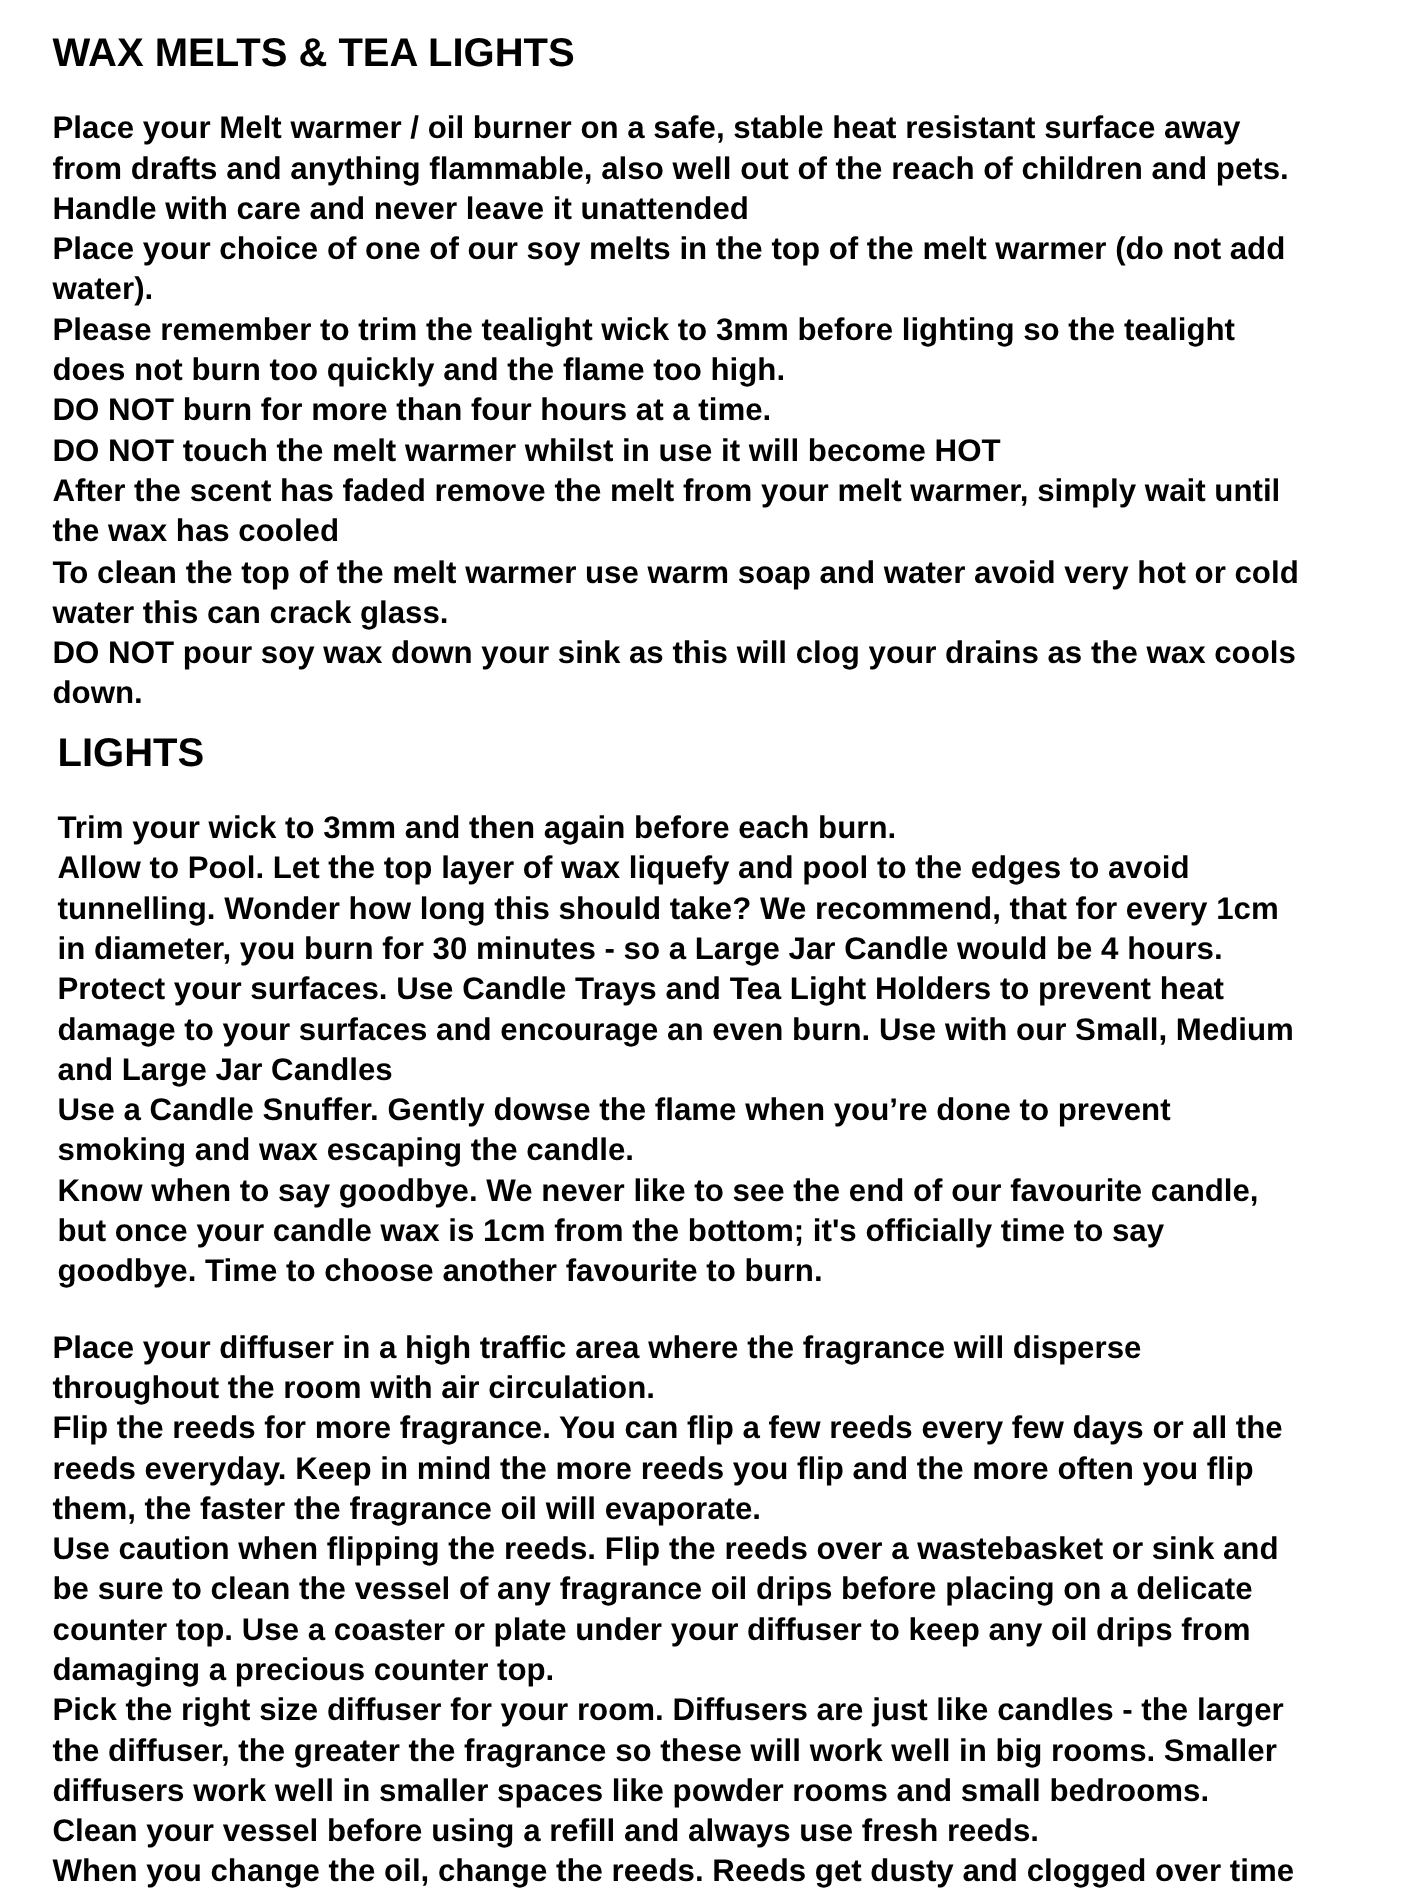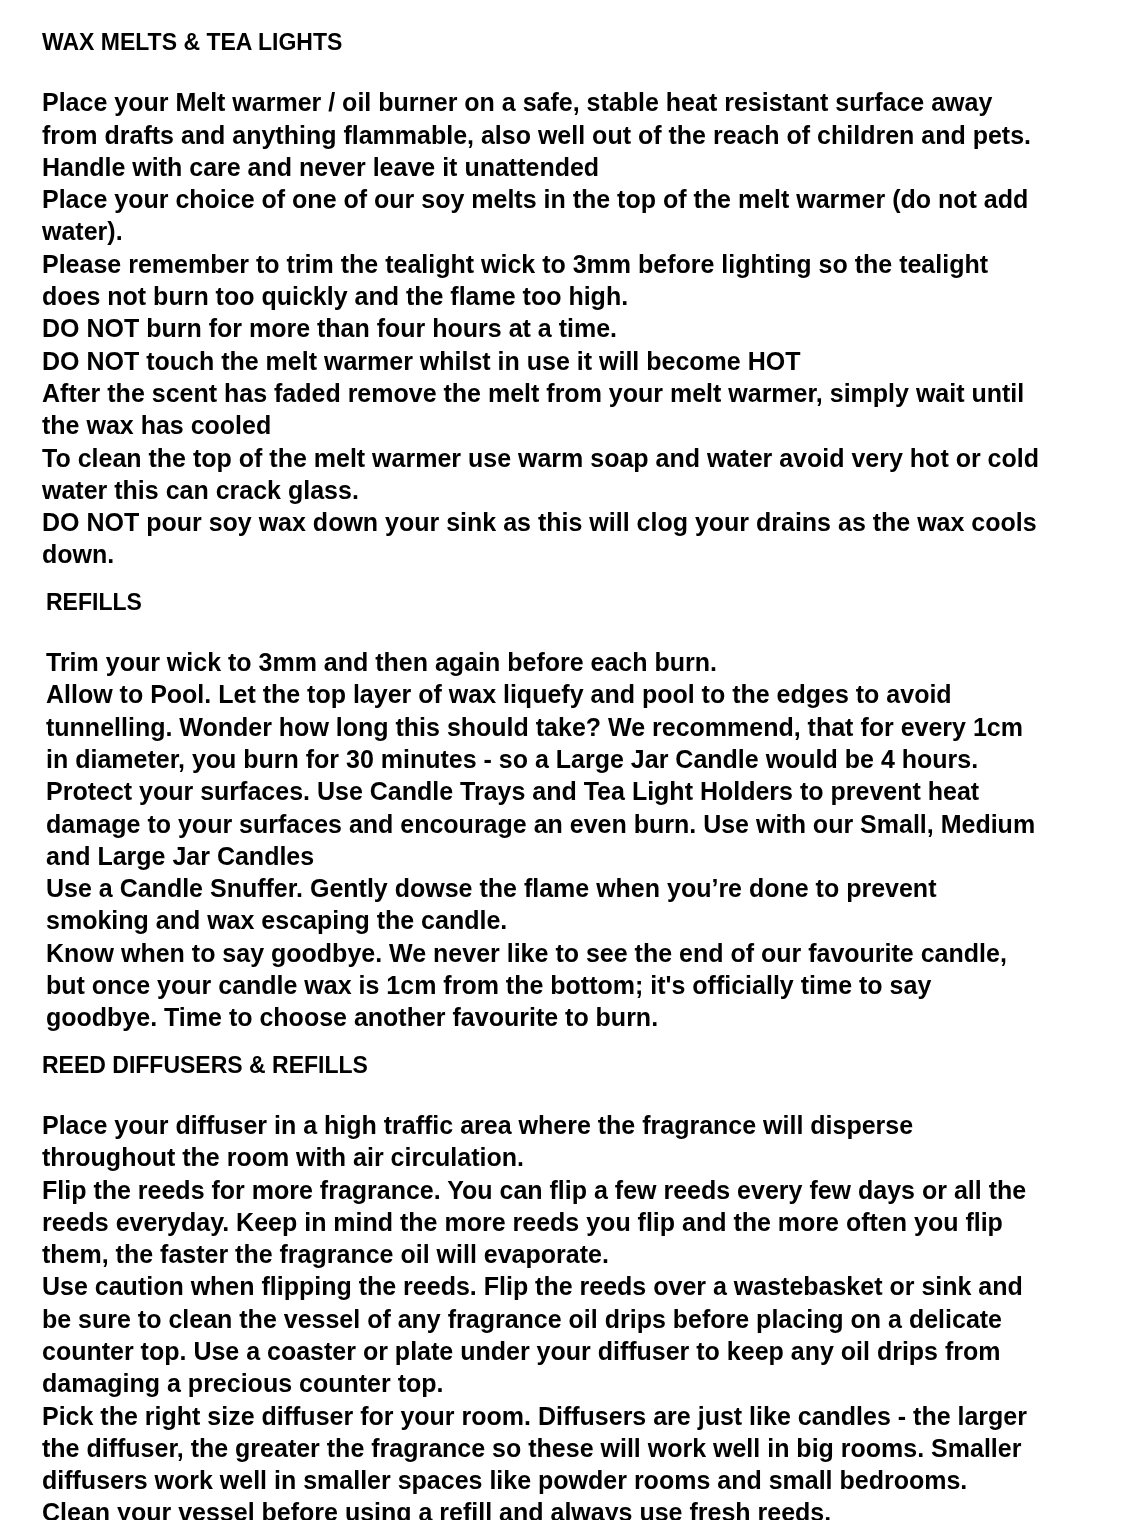--- a/index.html
+++ b/index.html
@@ -28,21 +28,21 @@
   }
   .doc section + section {
     margin-top: 15px;
   }
   
   .doc section:nth-of-type(2) {
     margin-left: 4px;
   }
   .section-heading {
     margin: 0;
-    font-size: 23px;
+    font-size: 32px;
     font-weight: 700;
     white-space: pre;
   }
   .section-body {
     white-space: pre;   
     margin-top: 28px;
   }
 </style>
 </head>
 <body>
@@ -61,37 +61,36 @@
 DO NOT touch the melt warmer whilst in use it will become HOT
 After the scent has faded remove the melt from your melt warmer, simply wait until
 the wax has cooled
 To clean the top of the melt warmer use warm soap and water avoid very hot or cold
 water this can crack glass.
 DO NOT pour soy wax down your sink as this will clog your drains as the wax cools
 down.</div>
   </section>
 
   <section>
-    <div class="section-heading">REFILLS</div>
+    <div class="section-heading">LIGHTS</div>
     <div class="section-body">Trim your wick to 3mm and then again before each burn.
 Allow to Pool. Let the top layer of wax liquefy and pool to the edges to avoid
 tunnelling. Wonder how long this should take? We recommend, that for every 1cm
 in diameter, you burn for 30 minutes - so a Large Jar Candle would be 4 hours.
 Protect your surfaces. Use Candle Trays and Tea Light Holders to prevent heat
 damage to your surfaces and encourage an even burn. Use with our Small, Medium
 and Large Jar Candles
 Use a Candle Snuffer. Gently dowse the flame when you’re done to prevent
 smoking and wax escaping the candle.
 Know when to say goodbye. We never like to see the end of our favourite candle,
 but once your candle wax is 1cm from the bottom; it's officially time to say
 goodbye. Time to choose another favourite to burn.</div>
   </section>
 
   <section>
-    <div class="section-heading">REED DIFFUSERS &amp; REFILLS</div>
     <div class="section-body">Place your diffuser in a high traffic area where the fragrance will disperse
 throughout the room with air circulation.
 Flip the reeds for more fragrance. You can flip a few reeds every few days or all the
 reeds everyday. Keep in mind the more reeds you flip and the more often you flip
 them, the faster the fragrance oil will evaporate.
 Use caution when flipping the reeds. Flip the reeds over a wastebasket or sink and
 be sure to clean the vessel of any fragrance oil drips before placing on a delicate
 counter top. Use a coaster or plate under your diffuser to keep any oil drips from
 damaging a precious counter top.
 Pick the right size diffuser for your room. Diffusers are just like candles - the larger

